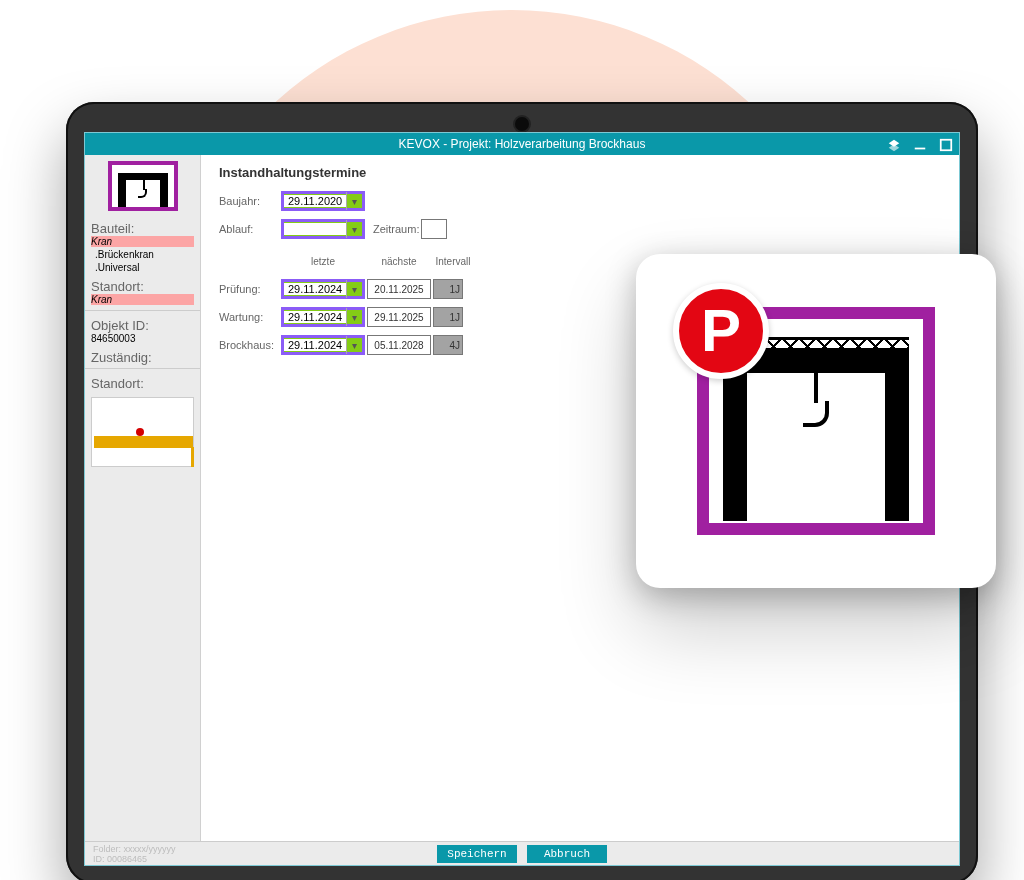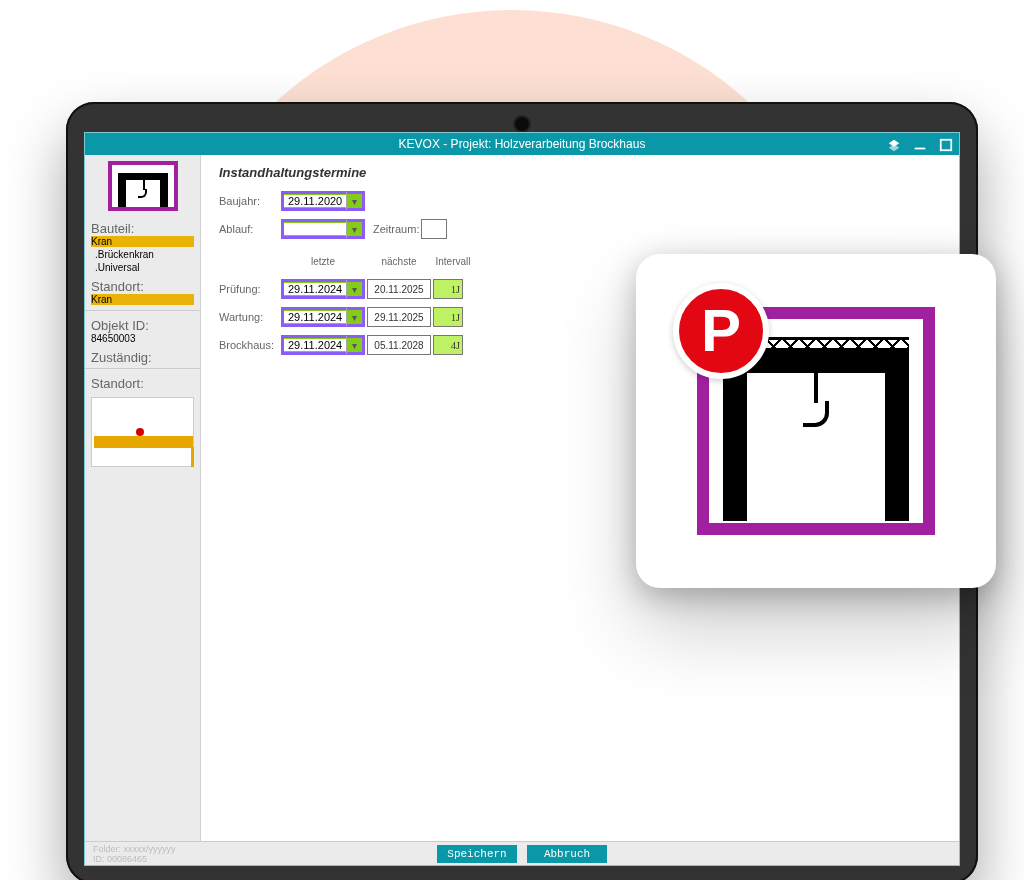--- a/index.html
+++ b/index.html
@@ -88,38 +88,38 @@
   }
   .thumb-crane .beam  { position:absolute; background:#000; }
   .thumb-crane .left  { left:6px; top:8px; width:8px; height:34px; }
   .thumb-crane .right { right:6px; top:8px; width:8px; height:34px; }
   .thumb-crane .top   { left:6px; top:8px; right:6px; height:7px; }
   .thumb-crane .hookl { position:absolute; left:50%; top:15px; width:2px; height:10px; background:#000;}
   .thumb-crane .hook  { position:absolute; left:50%; top:24px; width:9px; height:9px; border:2px solid #000; border-top:none; border-left:none; margin-left:-5px; border-radius:0 0 6px 0;}
 
   .sb-label { font-size:13px; color:#666; margin-top:4px; }
   .sb-val   { font-size:10px; color:#000; margin-bottom:2px; }
-  .sb-val.sel { background:#eab308;}
+  .sb-val.sel { background:#fca5a5;font-style:italic;}
   .sb-val.indent { padding-left:4px; }
   .sb-sep { height:1px; background:#ccc; margin:3px -6px; }
   .sb-img2 { background:#fff; border:1px solid #ccc; height:70px; margin-top:6px; position:relative; }
   .sb-img2 .bar { position:absolute; left:2px; right:0; bottom:18px; height:12px; background:#e6a700; }
   .sb-img2 .dot { position:absolute; left:44px; bottom:30px; width:8px;height:8px;border-radius:50%;background:#d40000;}
   .sb-img2 .corner { position:absolute; right:-1px; bottom:-1px; width:3px; height:20px; background:#e6a700; }
 
   .main { flex:1; padding: 10px 18px; font-size:11px; color:#333; }
-  h4 { margin: 0 0 10px 0; font-size:13px; font-weight:600;font-style:italic; }
+  h4 { margin: 0 0 10px 0; font-size:13px; font-weight:600; }
   .row { display:flex; align-items:center; gap:2px; margin-bottom:6px; height:22px;}
   .lab { width:60px; color:#666; }
   .col-head { font-size:10px; color:#666; text-align:center; }
   .date-field { display:flex; align-items:center; border:3px solid #8b5cf6; background:#84cc16; height:20px; }
   .date-field input { border:none; width:62px; font-size:11px; padding:0 4px; text-align:center; outline:none; }
   .date-field .cal { width:16px; height:18px; border-left:1px solid #aaa; display:flex;align-items:center;justify-content:center; font-size:10px; color:#555;}
   .small-field { border:1px solid #777; background:#fff; height:20px; width:64px; display:flex;align-items:center;justify-content:center;font-size:10px;}
-  .tiny-field  { border:1px solid #777; background:#bef264; height:20px; width:30px; display:flex;align-items:center;justify-content:flex-end;padding-right:2px;font-size:10px;font-family:Liberation Serif, serif;}
+  .tiny-field  { border:1px solid #777; background:#a3a3a3; height:20px; width:30px; display:flex;align-items:center;justify-content:flex-end;padding-right:2px;font-size:10px;}
   .small-empty { border:1px solid #777; background:#fff; height:20px; width:26px;}
 
   .footer { background:#ebebeb; border-top:1px solid #ccc; display:flex; align-items:center; justify-content:center; gap:10px; height:24px; position:relative; font-size:9px; color:#bdbdbd;}
   .footer .info { position:absolute; left:8px; }
   .footer button { background:#0a98a9; border:none; color:#fff; font-size:11px; width:80px; height:18px; cursor:pointer;font-family:Liberation Mono, monospace; }
 
   
   .overlay {
     position:absolute;
     right:28px; top:254px;

